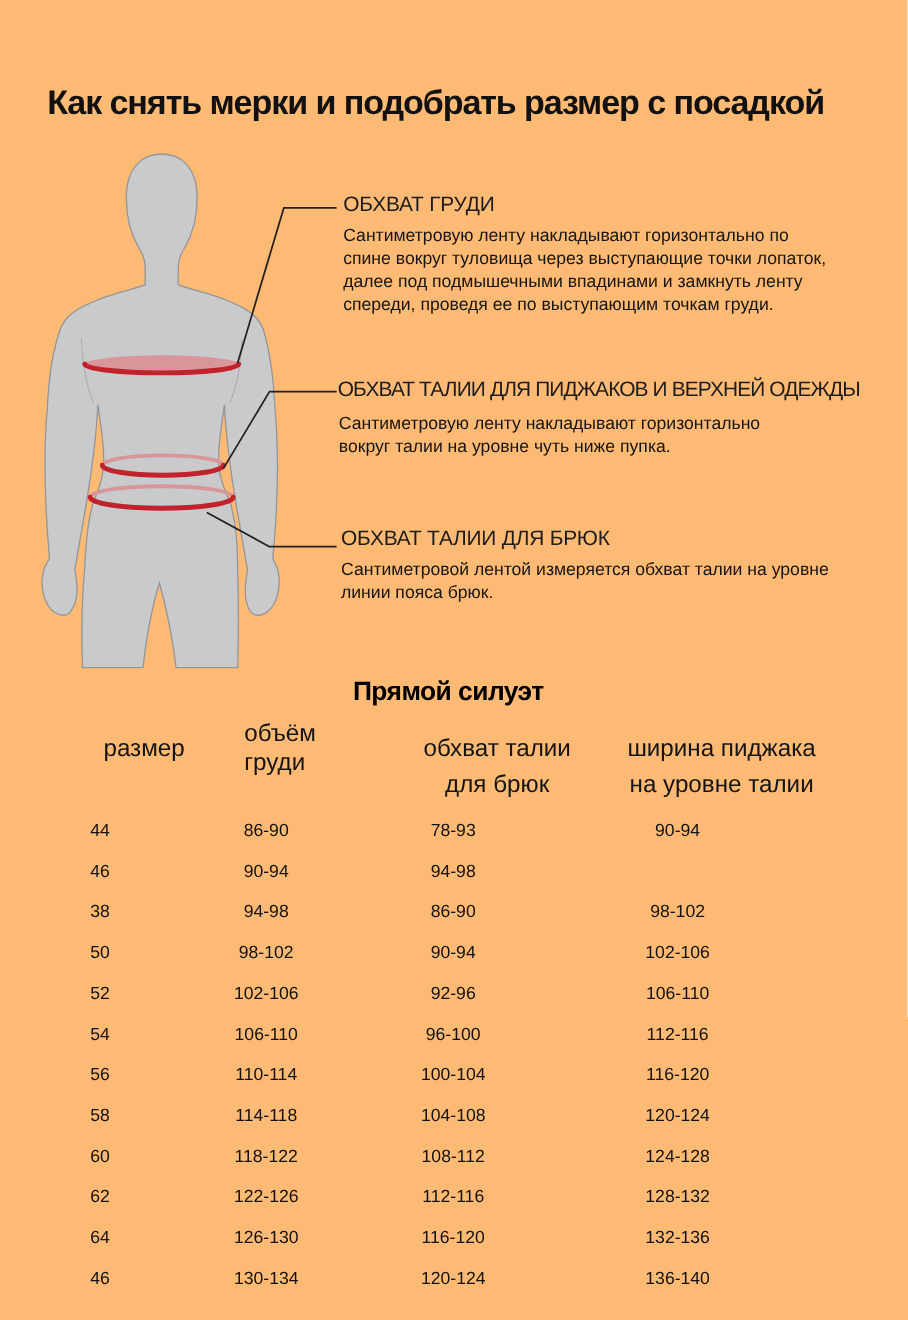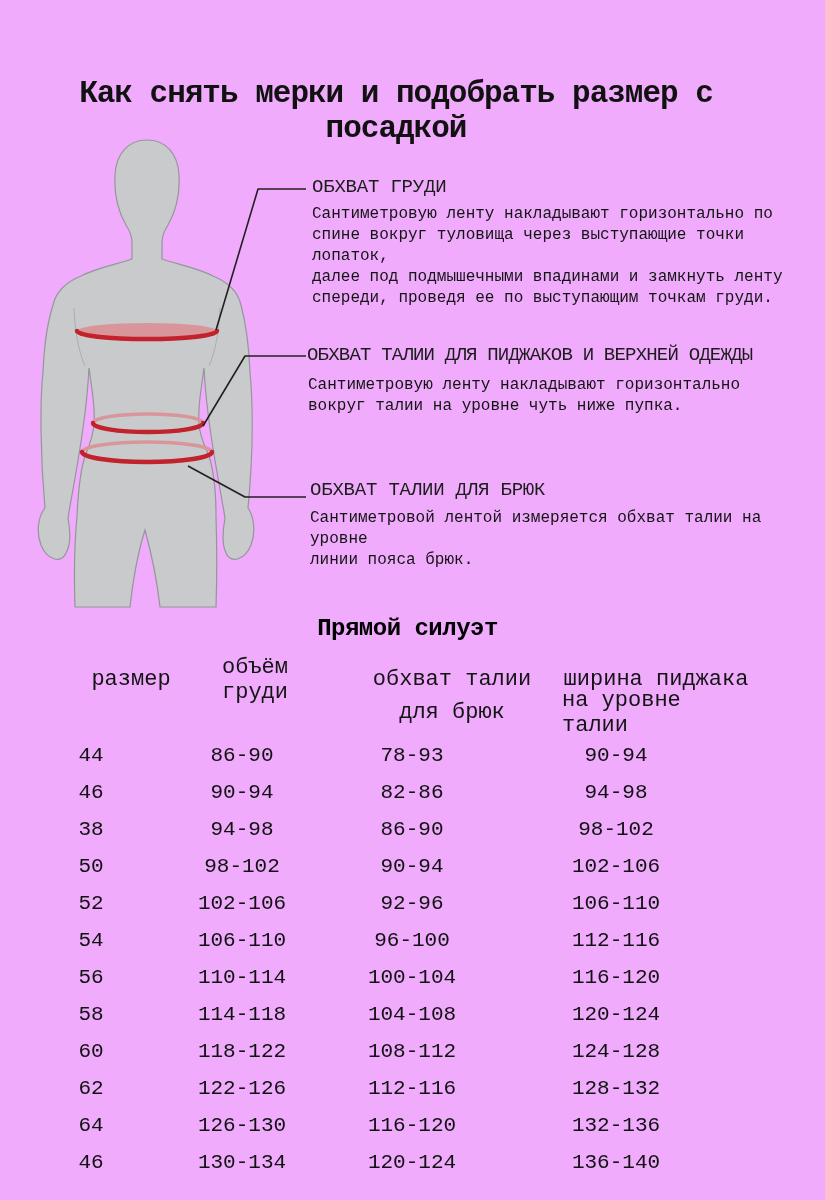--- a/index.html
+++ b/index.html
@@ -1,17 +1,17 @@
 <!DOCTYPE html>
 <html style="--body-fill: #c9cacb; --body-stroke: #94969a; --band-dark: #c2222b; --band-light: #d9969a; --line-color: #231f20;"><head>
 <meta charset="utf-8">
 <style>
   html,body{margin:0;padding:0;background:#ffffff;}
-  #page{position:relative;width:825px;height:1200px;background:#f0abfc;overflow:hidden;
-        font-family:Liberation Mono, monospace;color:#1a1a1a;}
+  #page{position:relative;width:825px;height:1200px;background:#fdba74;overflow:hidden;
+        font-family:Liberation Sans, sans-serif;color:#1a1a1a;}
   .abs{position:absolute;}
   #title{left:0;top:76px;width:792px;text-align:center;font-size:31px;font-weight:700;
          letter-spacing:-1px;color:#111;}
   .callout-heading{font-size:19px;font-weight:400;letter-spacing:-0.2px;color:#1c1c1c;white-space:nowrap;}
   .callout-heading.long{letter-spacing:-0.8px;}
   .callout-body{font-size:16px;line-height:21px;color:#141414;white-space:pre-line;width:505px;}
   #c1h{left:312px;top:176px;}
   #c1b{left:312px;top:204px;}
   #c2h{left:307px;top:344px;}
   #c2b{left:308px;top:375px;}
@@ -25,21 +25,21 @@
   .arc-dark{fill:none;stroke:var(--band-dark,#c2222b);stroke-width:4.5px;stroke-linecap:round;}
   .callout-line{fill:none;stroke:var(--line-color,#231f20);stroke-width:1.6px;stroke-linejoin:round;}
   #section-title{left:0;top:615px;width:815px;text-align:center;font-size:24px;font-weight:700;
                  letter-spacing:-0.5px;color:#000;}
   .tgrid{display:grid;grid-template-columns:182px 120px 220px 188px;width:710px;left:40px;}
   #thead1{top:663px;} #thead2{top:696px;}
   .thcell{height:33px;display:flex;align-items:center;justify-content:center;
           font-size:22px;color:#141414;}
   #trows{top:737px;}
   .trow{display:grid;grid-template-columns:182px 120px 220px 188px;height:37px;}
-  .tcell{display:flex;align-items:center;justify-content:center;font-size:21px;color:#111;}
+  .tcell{display:flex;align-items:center;justify-content:center;font-size:16px;color:#111;}
 </style>
 </head>
 <body>
 
 <div id="page">
 
   <div id="title" class="abs">Как снять мерки и подобрать размер с посадкой</div>
 
   <svg id="figure-svg" class="abs" viewBox="25 130 290 478" aria-hidden="true">
     <path class="body-shape" d="
@@ -131,21 +131,20 @@
   <div id="trows" class="abs">
       <div class="trow">
         <div class="tcell">44</div>
         <div class="tcell">86-90</div>
         <div class="tcell">78-93</div>
         <div class="tcell">90-94</div>
       </div>
       <div class="trow">
         <div class="tcell">46</div>
         <div class="tcell">90-94</div>
-        <div class="tcell">82-86</div>
         <div class="tcell">94-98</div>
       </div>
       <div class="trow">
         <div class="tcell">38</div>
         <div class="tcell">94-98</div>
         <div class="tcell">86-90</div>
         <div class="tcell">98-102</div>
       </div>
       <div class="trow">
         <div class="tcell">50</div>

